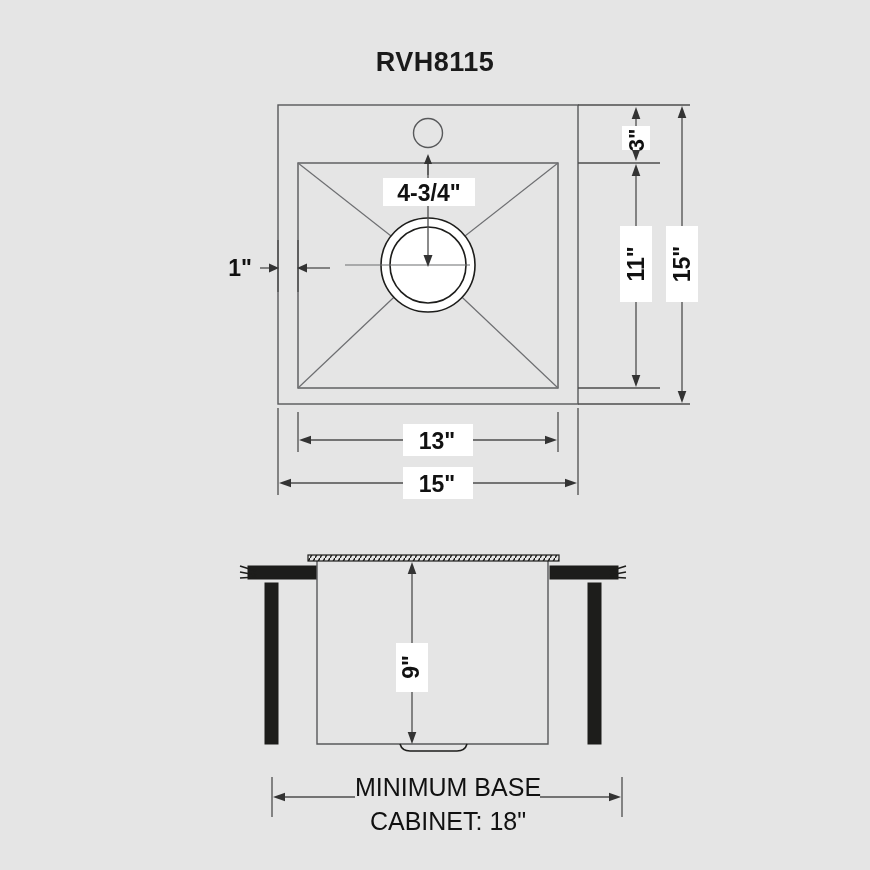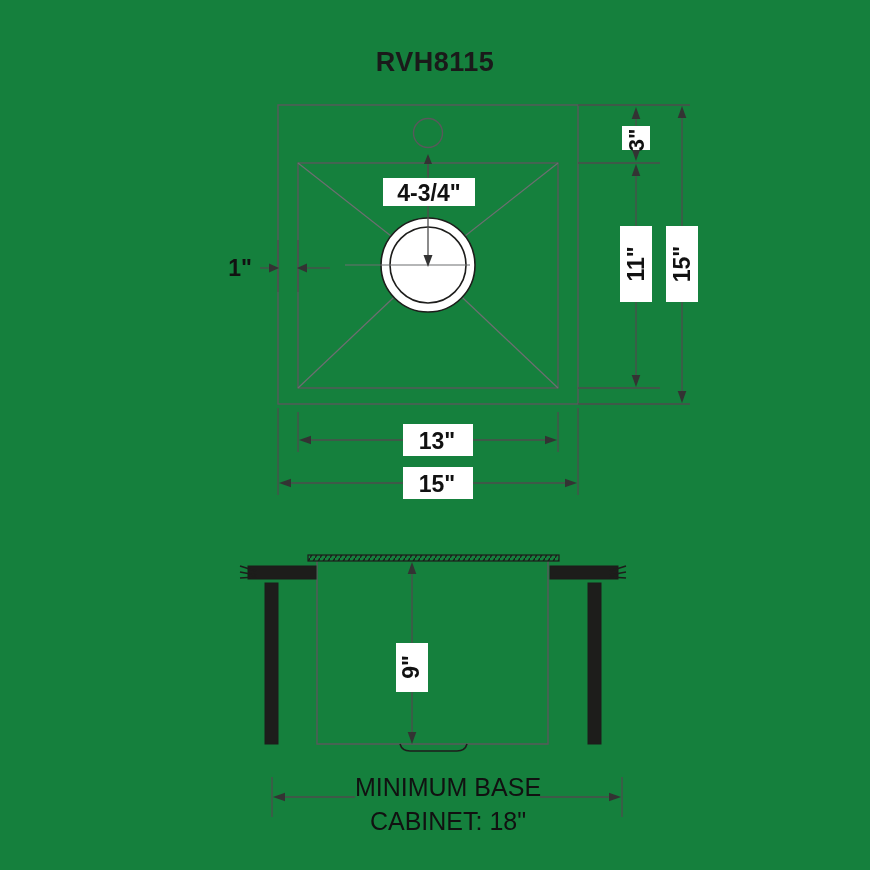--- a/index.html
+++ b/index.html
@@ -7,21 +7,21 @@
     padding: 0;
     background: #ffffff;
   }
   body {
     font-family: "Liberation Sans", sans-serif;
   }
   #sheet {
     position: relative;
     width: 870px;
     height: 870px;
-    background: #15803d;
+    background: #e5e5e5;
     overflow: hidden;
   }
   #drawing-svg {
     position: absolute;
     left: 0;
     top: 0;
     width: 870px;
     height: 870px;
   }
   .title-text {

